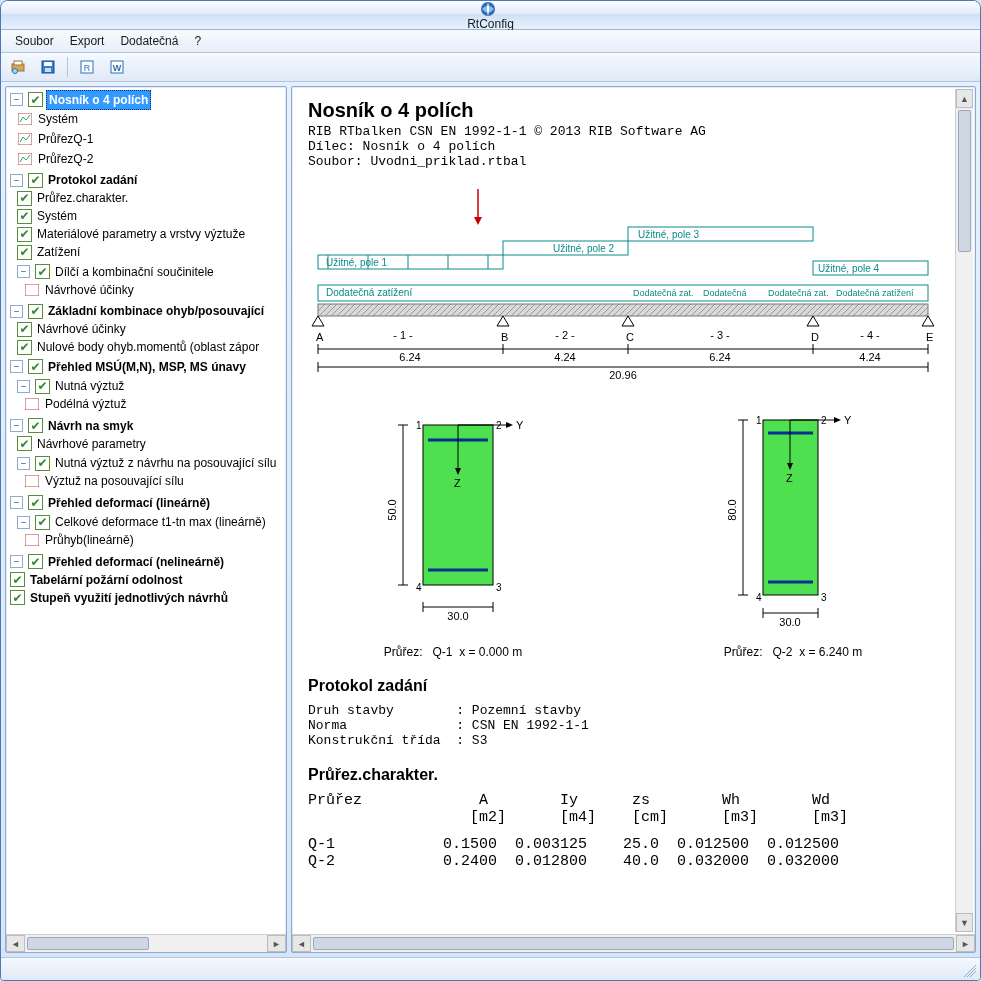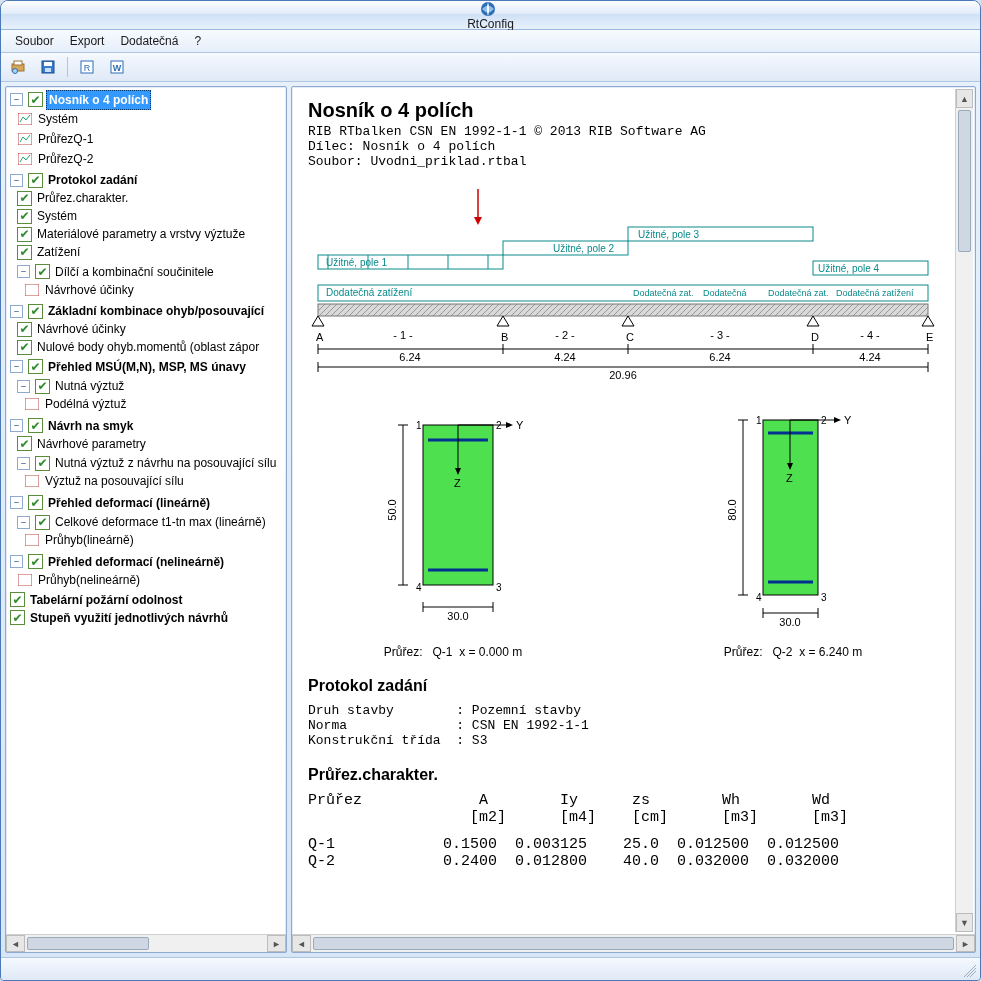--- a/index.html
+++ b/index.html
@@ -407,30 +407,20 @@
                 </li>
               </ul>
             </li>
 
             <li>
               <span class="row">
                 <span class="exp">−</span>
                 <span class="chk">✔</span>
                 <span class="lbl bold">Přehled deformací (nelineárně)</span>
               </span>
-              <ul>
-                  <li><span class="row">
-                      <span class="node-icon">
-                        <svg width="14" height="12">
-                          <rect width="14" height="12" fill="#fff" stroke="#b44"></rect>
-                        </svg>
-                      </span>
-                      <span class="lbl">Průhyb(nelineárně)</span>
-                    </span></li>
-                </ul>
             </li>
 
             <li><span class="row">
                   <span class="chk">✔</span>
                   <span class="lbl bold">Tabelární požární odolnost</span>
                 </span></li>
             <li><span class="row">
                   <span class="chk">✔</span>
                   <span class="lbl bold">Stupeň využití jednotlivých návrhů</span>
                 </span></li>

